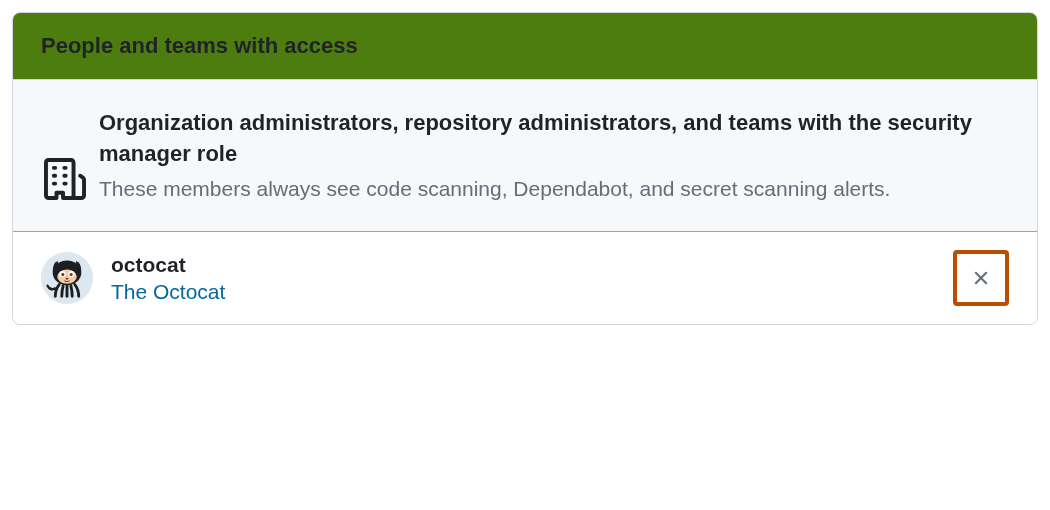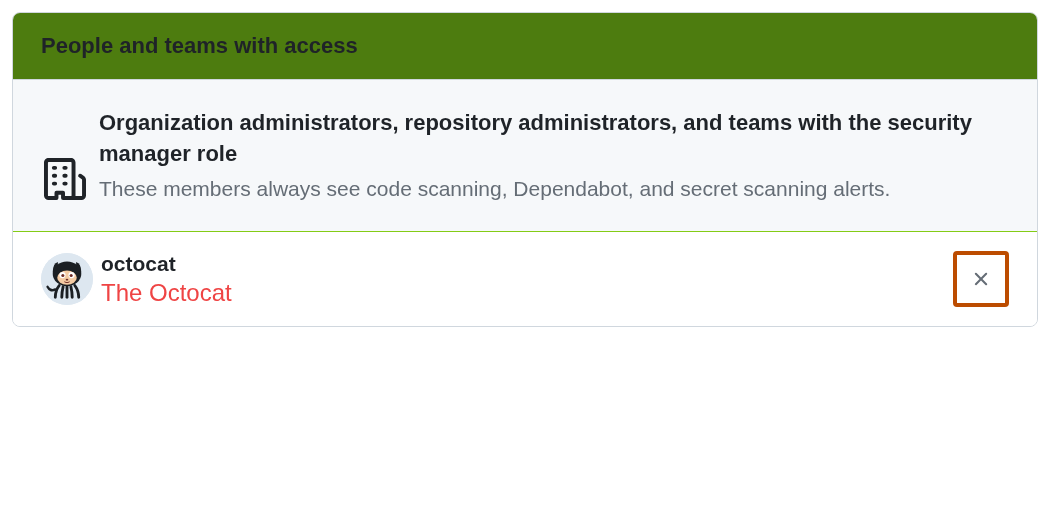--- a/index.html
+++ b/index.html
@@ -53,21 +53,21 @@
   }
   .info-desc {
     font-size: 21px;
     color: #656d76;
     line-height: 1.4;
   }
   .user-row {
     display: flex;
     align-items: center;
     padding: 18px 28px;
-    gap: 8px;
+    gap: 18px;
     background: #ffffff;
   }
   .avatar {
     width: 52px;
     height: 52px;
     border-radius: 50%;
     background: #dde7f0;
     flex: 0 0 auto;
     display: flex;
     align-items: center;
@@ -75,22 +75,22 @@
     overflow: hidden;
   }
   .user-meta { flex: 1 1 auto; }
   .user-login {
     font-size: 21px;
     font-weight: 600;
     color: #1f2328;
     line-height: 1.3;
   }
   .user-name {
-    font-size: 24px;
-    color: #ef4444;
+    font-size: 21px;
+    color: #0369a1;
     line-height: 1.3;
   }
   .remove-btn {
     flex: 0 0 auto;
     width: 56px;
     height: 56px;
     border: 4px solid #bc4c00;
     border-radius: 4px;
     background: #ffffff;
     display: flex;

